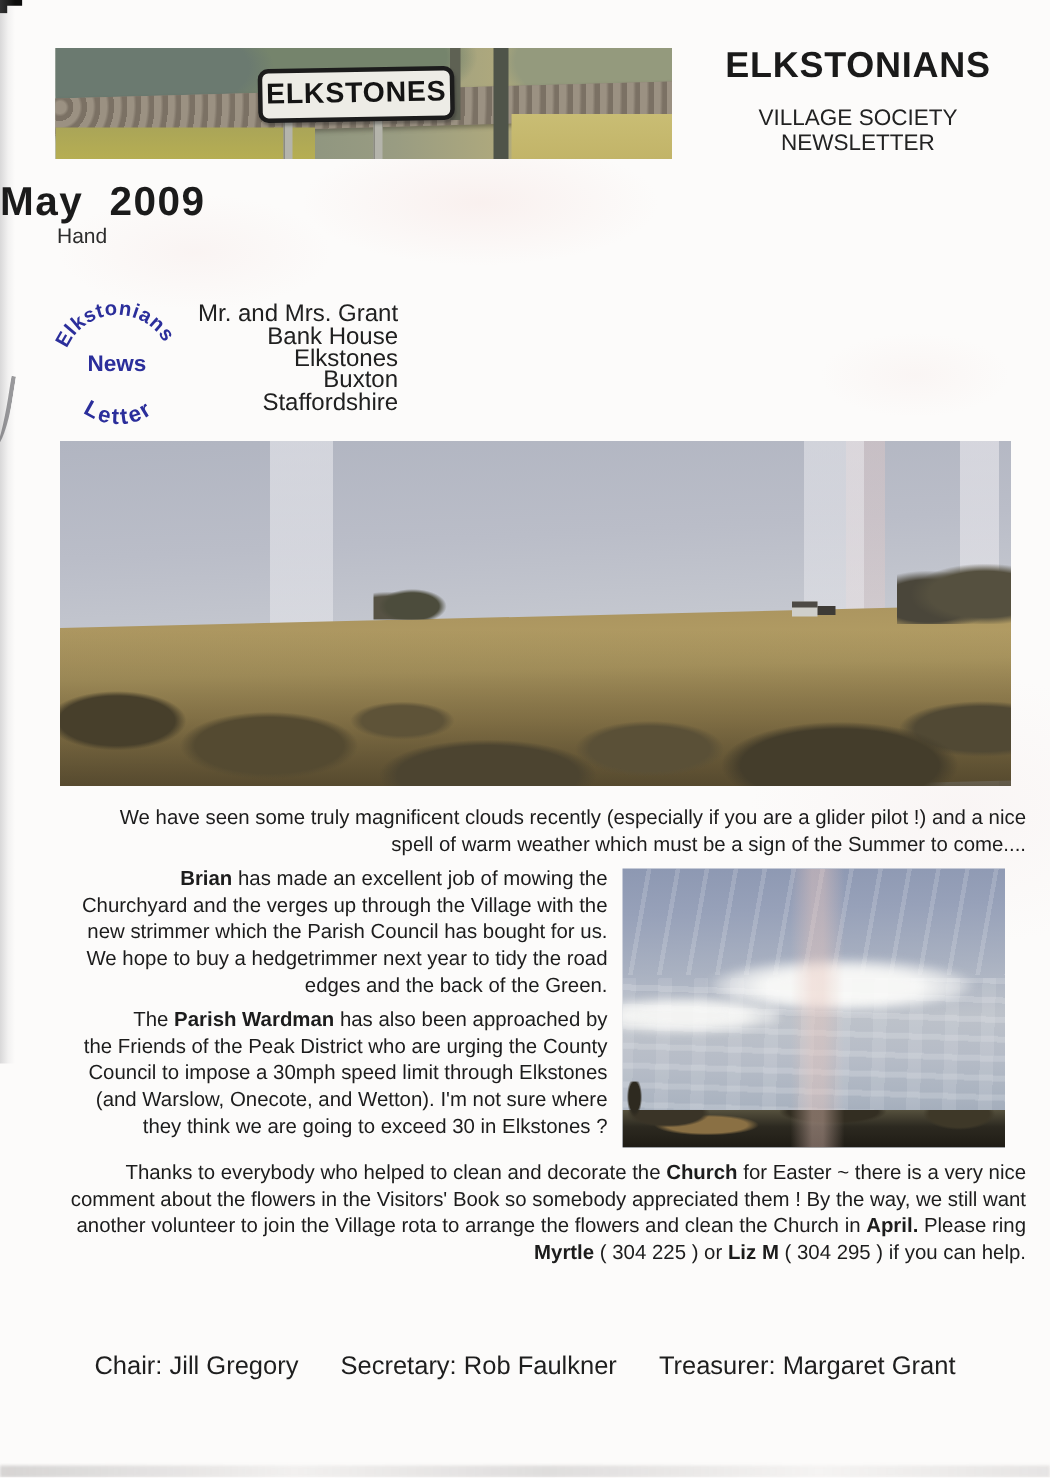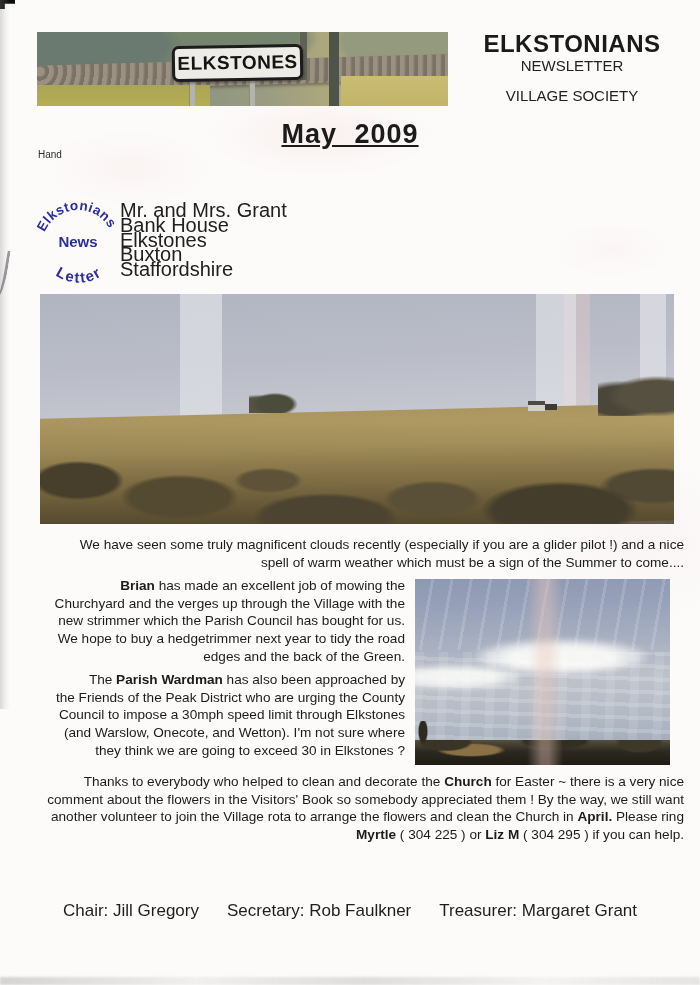--- a/index.html
+++ b/index.html
@@ -52,33 +52,33 @@
     background:#edecе6; background-color:#edece6; border:3px solid #1c1c1c; border-radius:7px;
     display:flex; align-items:center; justify-content:center; transform:rotate(-1deg);
     font-weight:bold; font-size:19px; letter-spacing:.5px; color:#141414;
     box-shadow:1px 2px 2px rgba(40,40,40,.4); }
 
   .masthead-block { position:absolute; left:458px; top:30px; width:228px; text-align:center; }
   .masthead-title { font-size:24px; font-weight:bold; letter-spacing:.5px; color:#1a1a1a; }
   .masthead-sub { font-size:15px; line-height:16.5px; color:#222; }
   .masthead-sub.first { margin-top:13px; }
 
-  .issue-date { position:absolute; left:0; width:700px; top:119px; text-align:center;
-    font-size:27px; font-weight:bold; letter-spacing:1px; word-spacing:9px; color:#1b1b1b;text-decoration:underline; }
-  .hand-note { position:absolute; left:38px; top:149px; font-size:10px; color:#2c2c2c; }
+  .issue-date { position:absolute; left:0; width:700px; top:119px; 
+    font-size:27px; font-weight:bold; letter-spacing:1px; word-spacing:9px; color:#1b1b1b; }
+  .hand-note { position:absolute; left:38px; top:149px; font-size:14px; color:#2c2c2c; }
 
   
   .stamp { position:absolute; left:22px; top:184px; width:112px; height:112px; }
   .stamp svg { width:100%; height:100%; }
   .stamp text { fill:#2b2e9b; font-family:"Liberation Sans",sans-serif; }
   .st-arc { font-size:13.5px; font-weight:600; letter-spacing:.5px; }
   .st-mid { font-size:15px; font-weight:600; }
   .st-bot { font-size:15px; font-weight:600; letter-spacing:1.5px; }
 
-  .address { position:absolute; left:120px; top:203px; font-size:20px; line-height:14.8px; color:#202020; }
+  .address { position:absolute; left:132px; top:203px; font-size:16px; line-height:14.8px; color:#202020;text-align:right; }
 
   
   .main-photo { position:absolute; left:40px; top:294px; width:634px; height:230px; overflow:hidden;
     background:linear-gradient(177deg, #b1b5c1 0%, #babdc8 30%, #c4c7cf 52%, #c9ccd2 60%); }
   .mp-streaks { position:absolute; inset:0; background-repeat:no-repeat;
     background-image:
       linear-gradient(rgba(238,238,242,.55), rgba(238,238,242,.40)),
       linear-gradient(rgba(238,238,242,.50), rgba(238,238,242,.35)),
       linear-gradient(rgba(240,238,242,.55), rgba(240,238,242,.40)),
       linear-gradient(rgba(235,205,200,.35), rgba(235,205,200,.25));
@@ -162,22 +162,22 @@
     <div class="sp-grass-right"></div>
     <div class="sp-trunk2"></div>
     <div class="sp-trunk1"></div>
     <div class="sp-post l"></div>
     <div class="sp-post r"></div>
     <div class="sp-signboard">ELKSTONES</div>
   </div>
 
   <div class="masthead-block">
     <div class="masthead-title">ELKSTONIANS</div>
+    <div class="masthead-sub first">VILLAGE SOCIETY</div>
     <div class="masthead-sub">NEWSLETTER</div>
-    <div class="masthead-sub first">VILLAGE SOCIETY</div>
   </div>
 
   <div class="issue-date">May 2009</div>
   <div class="hand-note">Hand</div>
 
   <div class="stamp">
     <svg viewBox="0 0 112 112">
       <defs>
         <path id="arcT" d="M 20 64 A 36 36 0 0 1 92 60" fill="none"></path>
         <path id="arcB" d="M 26 84 A 40 40 0 0 0 88 84" fill="none"></path>

